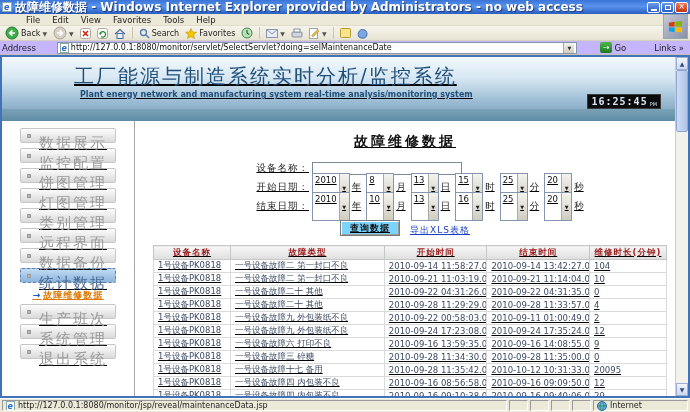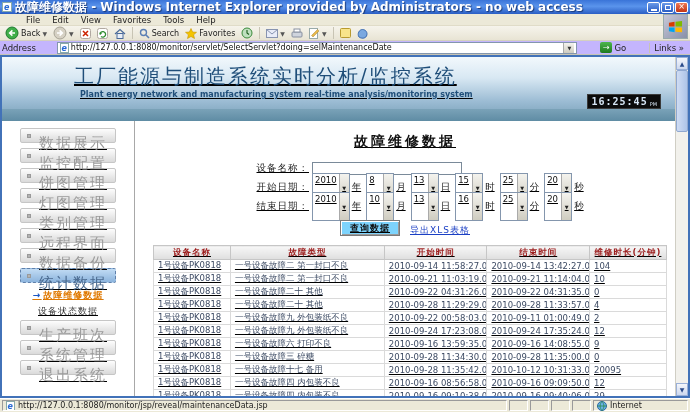--- a/index.html
+++ b/index.html
@@ -334,23 +334,20 @@
               <span class="side-label">数据备份</span>
             </div>
             <div class="side-btn selected">
               <span class="bullet"></span>
               <span class="side-label">统计数据</span>
             </div>
             <div class="side-sub active">
               <span class="sub-arrow">→</span>
               <span>故障维修数据</span>
             </div>
-            <div class="side-sub">
-              <span>设备状态数据</span>
-            </div>
             <div class="side-btn">
               <span class="bullet"></span>
               <span class="side-label">生产班次</span>
             </div>
             <div class="side-btn">
               <span class="bullet"></span>
               <span class="side-label">系统管理</span>
             </div>
             <div class="side-btn">
               <span class="bullet"></span>

